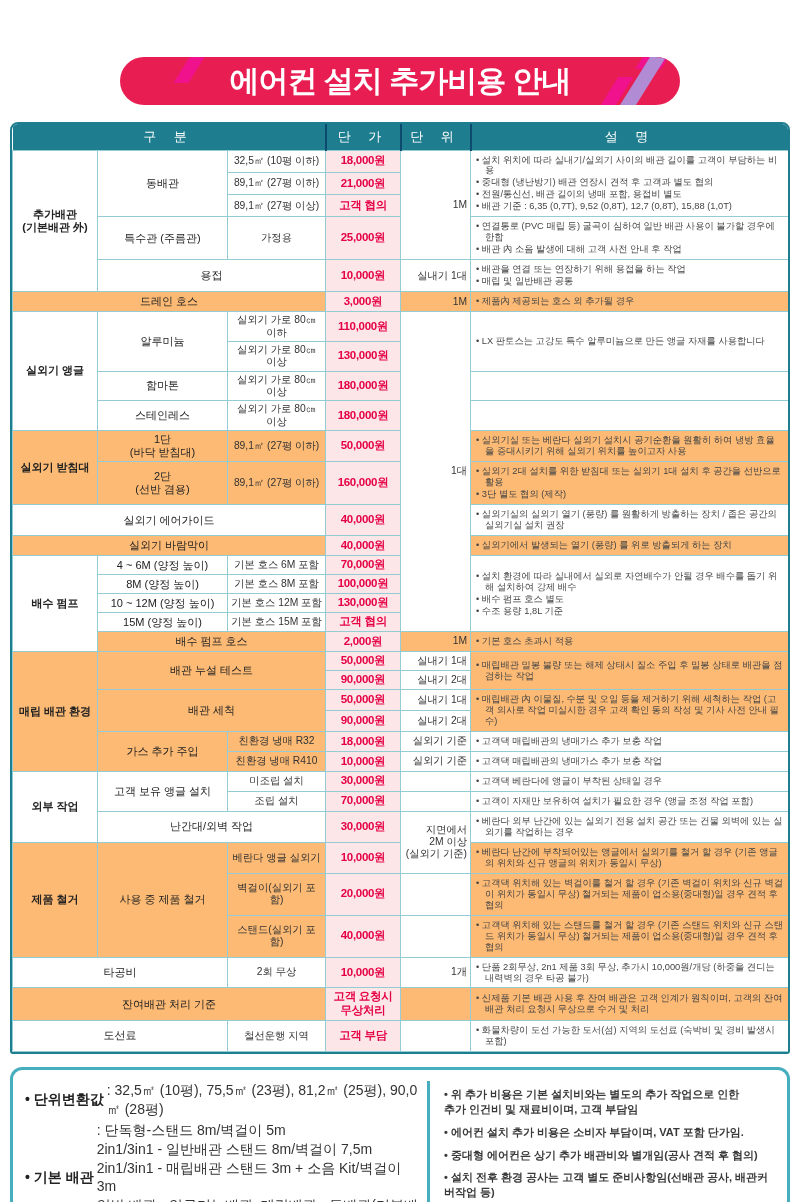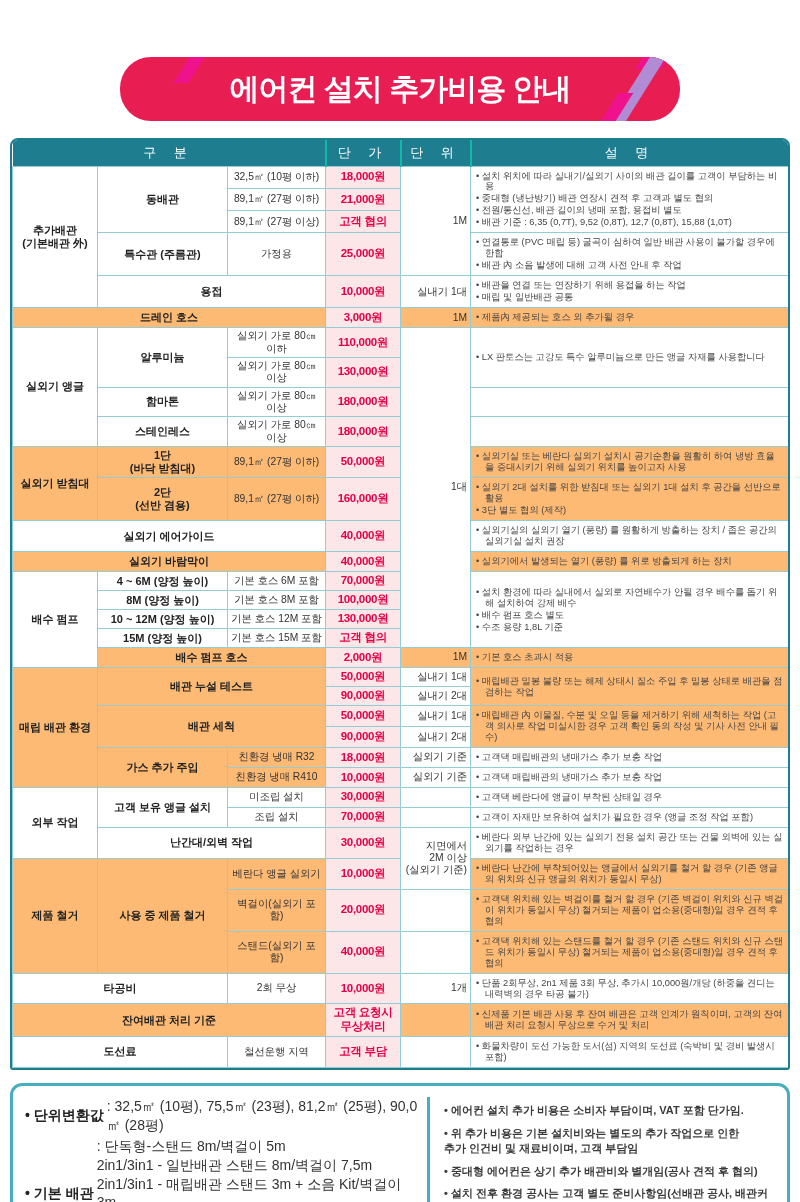--- a/index.html
+++ b/index.html
@@ -6,49 +6,49 @@
   html,body { margin:0; padding:0; }
   body {
     width:800px; height:1202px; background:#ffffff;
     font-family:"Liberation Sans","DejaVu Sans",sans-serif;
     color:#333;
   }
   .page { position:relative; width:800px; height:1202px; overflow:hidden; }
 
   
   .title-banner {
-    position:relative; width:560px; height:64px; margin:57px auto 0;
+    position:relative; width:560px; height:48px; margin:57px auto 0;
     background:#e81d52; border-radius:31px; overflow:hidden;
     display:flex; align-items:center; justify-content:center;
   }
   .title-text { color:#fff; font-size:30px; font-weight:bold; letter-spacing:-1px; }
   .stripe { position:absolute; }
   .s1 { left:64px; top:-8px; width:15px; height:34px; background:#f0128c; transform:skewX(-32deg); }
   .s2 { right:12px; top:-10px; width:26px; height:22px; background:#f0128c; transform:skewX(-32deg); }
   .s3 { right:34px; top:-6px; width:16px; height:76px; background:#b18bd3; transform:skewX(-32deg); }
   .s4 { right:58px; bottom:-8px; width:15px; height:36px; background:#f0128c; transform:skewX(-32deg); }
 
   
   .table-wrap {
     margin:17px 10px 0; border:2px solid #1e7d8e;
     border-radius:8px 8px 3px 3px; overflow:hidden; background:#fff;
   }
   table { border-collapse:collapse; width:100%; table-layout:fixed; }
   th {
     background:#1e7d8e; color:#fff; font-size:13px; font-weight:normal;
     height:26px; letter-spacing:7px; padding:0;
   }
-  th + th { border-left:2px solid #14b8a6; }
+  th + th { border-left:2px solid #0c4a6e; }
   td {
     border:1px solid #93ccd5; font-size:10.5px; color:#333;
     text-align:center; vertical-align:middle; padding:2px 3px;
     white-space:pre-line; line-height:1.2; height:19px; background:#fff;
   }
   td.sec  { font-weight:bold; font-size:11px; color:#222;margin-left:31px; }
-  td.item { font-weight:bold; font-size:11px; color:#222;margin-left:12px; }
+  td.item { font-weight:normal; font-size:11px; color:#222;margin-left:12px; }
   td.det  { font-size:10.3px;margin-top:20px; }
   td.price{ background:#fce6e8; color:#e50045; font-weight:bold; font-size:11.5px; letter-spacing:-0.3px; }
   td.unit { font-size:10.3px;text-align:right; }
   td.desc { text-align:left; font-size:9.3px; color:#454545; padding:3px 5px; white-space:normal; line-height:1.18;margin-top:37px; }
   td.g    { background:#fdba74; }
   .bullet { padding-left:9px; text-indent:-9px; margin:1px 0; }
 
   
   .notes-box {
     margin:13px 10px 0; border:3px solid #47aebe; border-radius:12px;
@@ -375,21 +375,21 @@
 2in1/3in1 - 매립배관 스탠드 3m + 소음 Kit/벽걸이 3m
 일반 배관 - 알루미늄배관, 매립배관 - 동배관(기본배관 外 추가배관은 동배관임)</span>
         </div>
         <div class="note">
           <span class="note-label">• 주의사항 </span>
           <span class="note-text">: 공동주택 외벽 앵글설치는 사전에 관리사무소에 동의를 받아야 됨을 고객에게 설명하고 설치 동의를 구한 후 설치함.(공동주택 : 아파트, 빌라, 오피스텔 등)</span>
         </div>
       </div>
     <div class="notes-divider"></div>
     <div class="notes-right" id="notes-right">
-        <div class="rnote">• 에어컨 설치 추가 비용은 소비자 부담이며, VAT 포함 단가임.</div>
         <div class="rnote">• 위 추가 비용은 기본 설치비와는 별도의 추가 작업으로 인한
 추가 인건비 및 재료비이며, 고객 부담임</div>
+        <div class="rnote">• 에어컨 설치 추가 비용은 소비자 부담이며, VAT 포함 단가임.</div>
         <div class="rnote">• 중대형 에어컨은 상기 추가 배관비와 별개임(공사 견적 후 협의)</div>
         <div class="rnote">• 설치 전후 환경 공사는 고객 별도 준비사항임(선배관 공사, 배관커버작업 등)</div>
       </div>
   </div>
 
 </div>
 
 </body></html>

